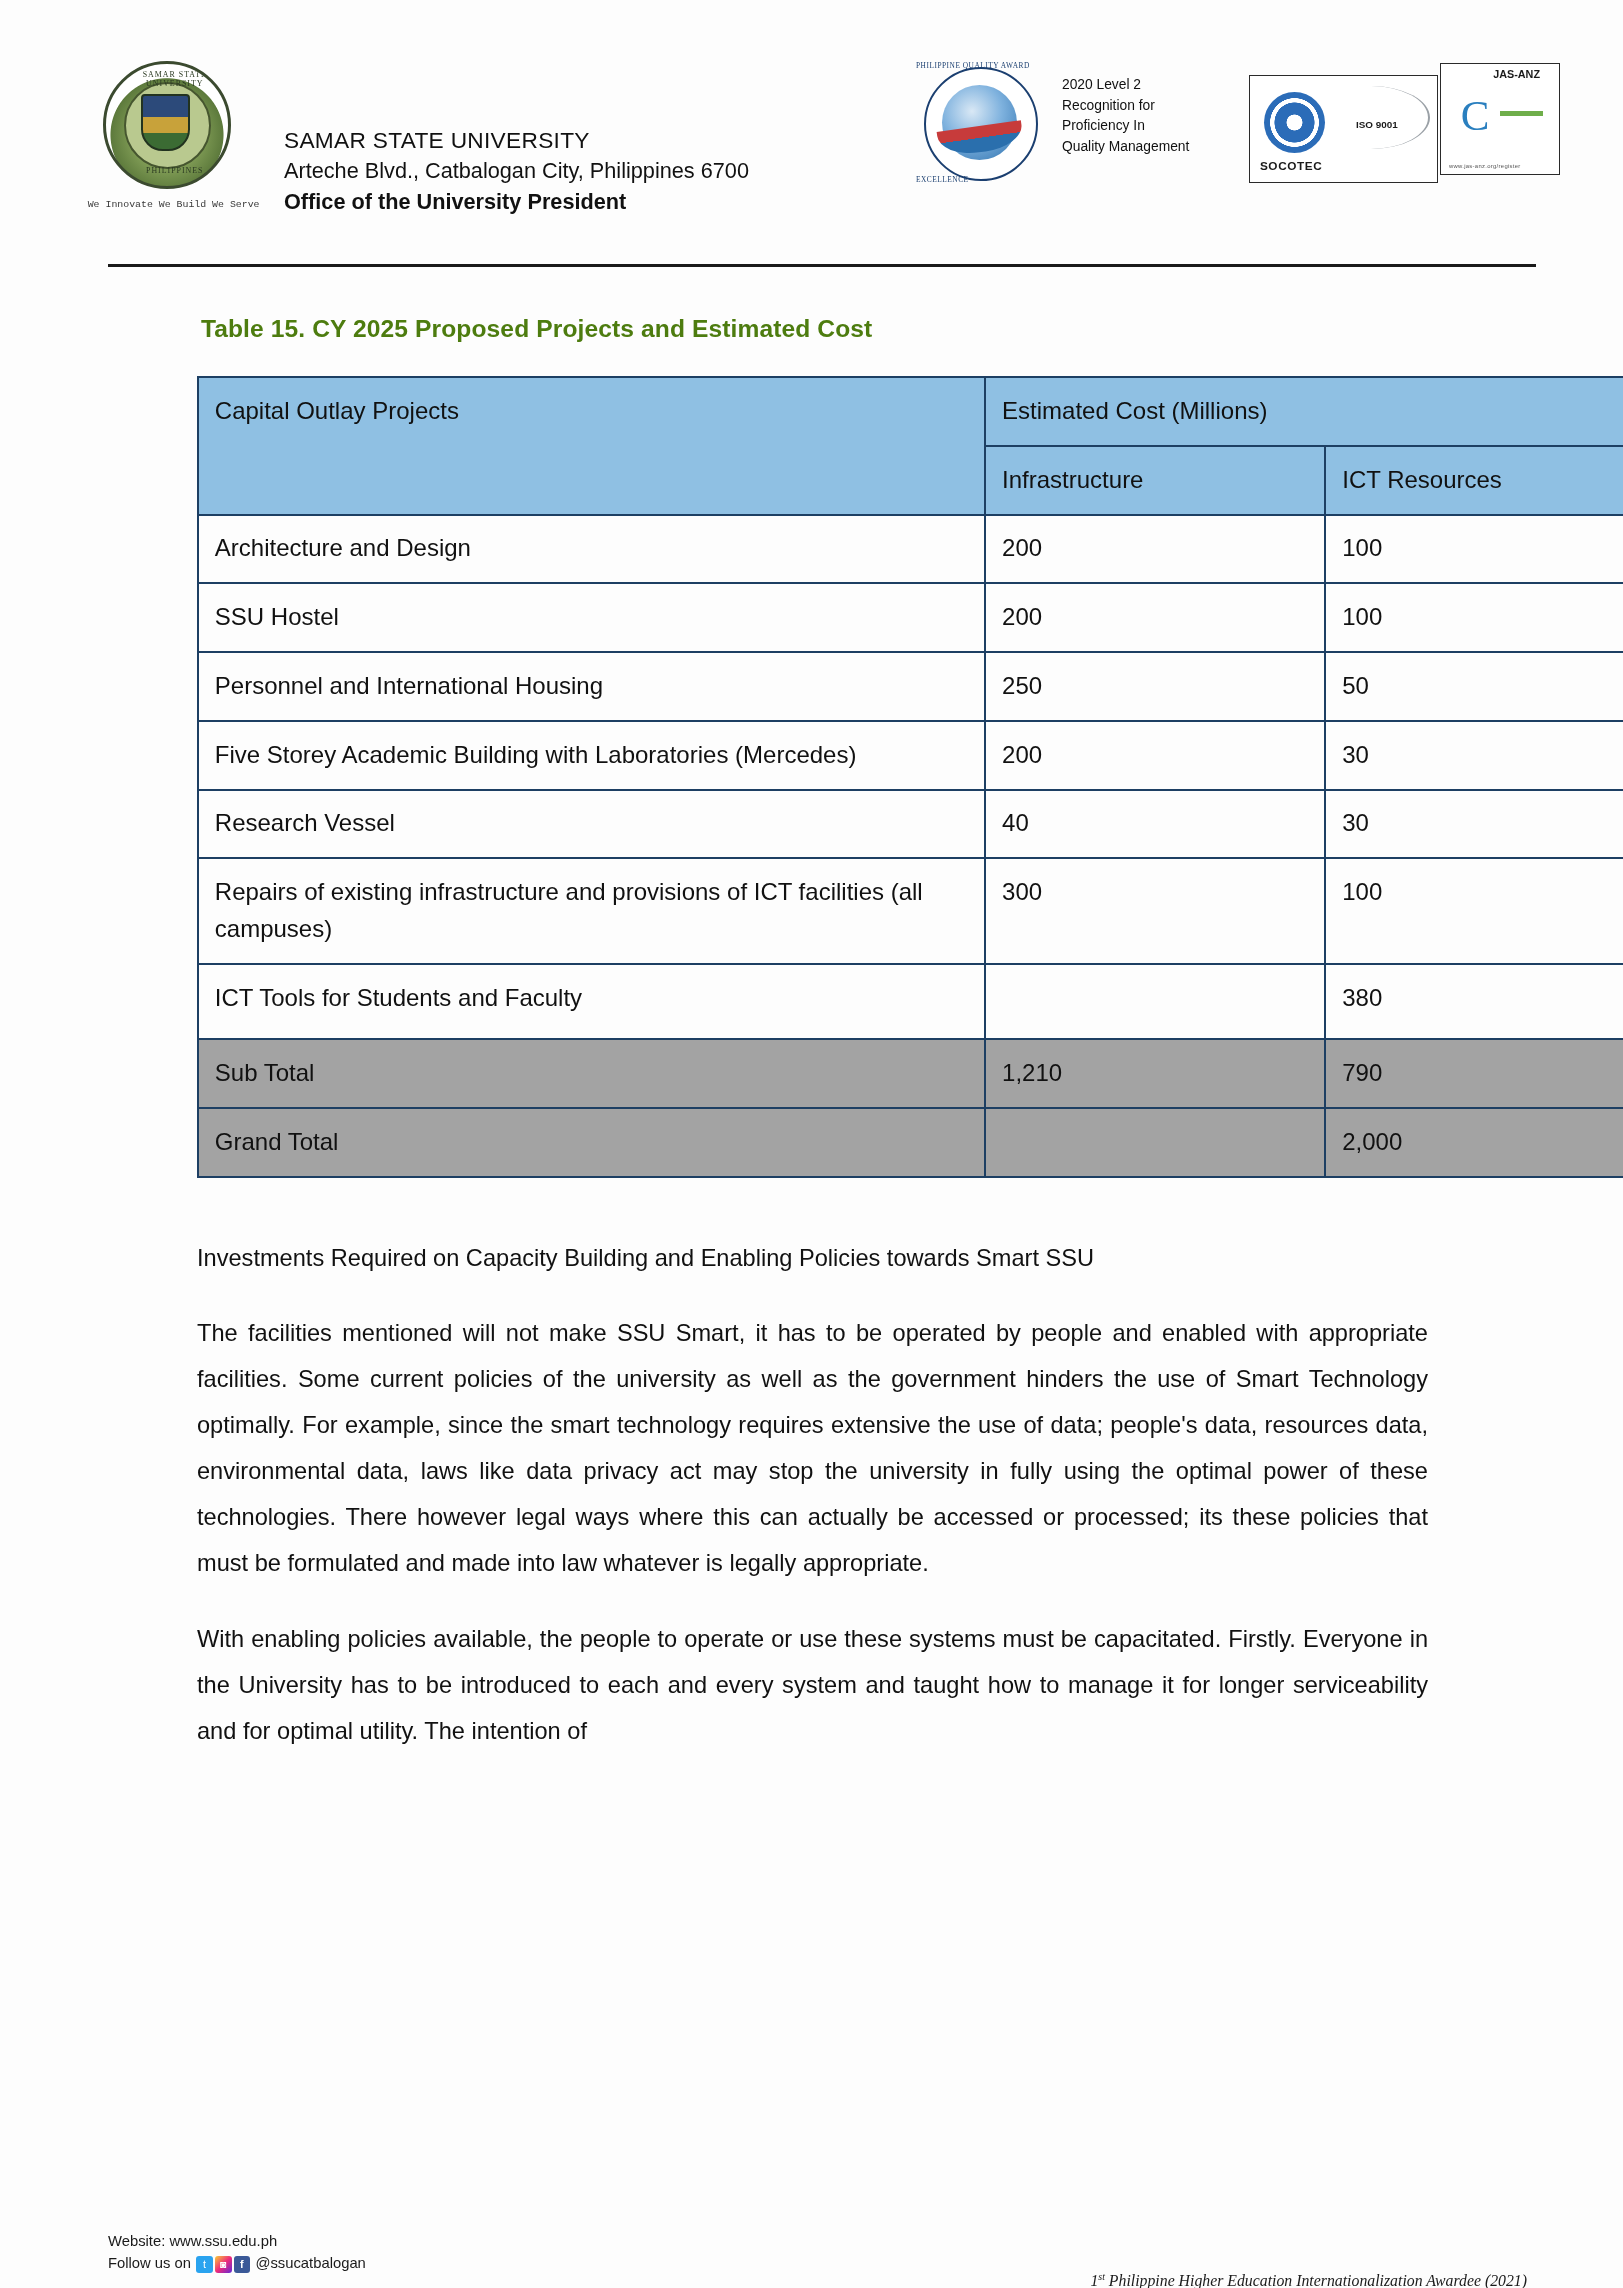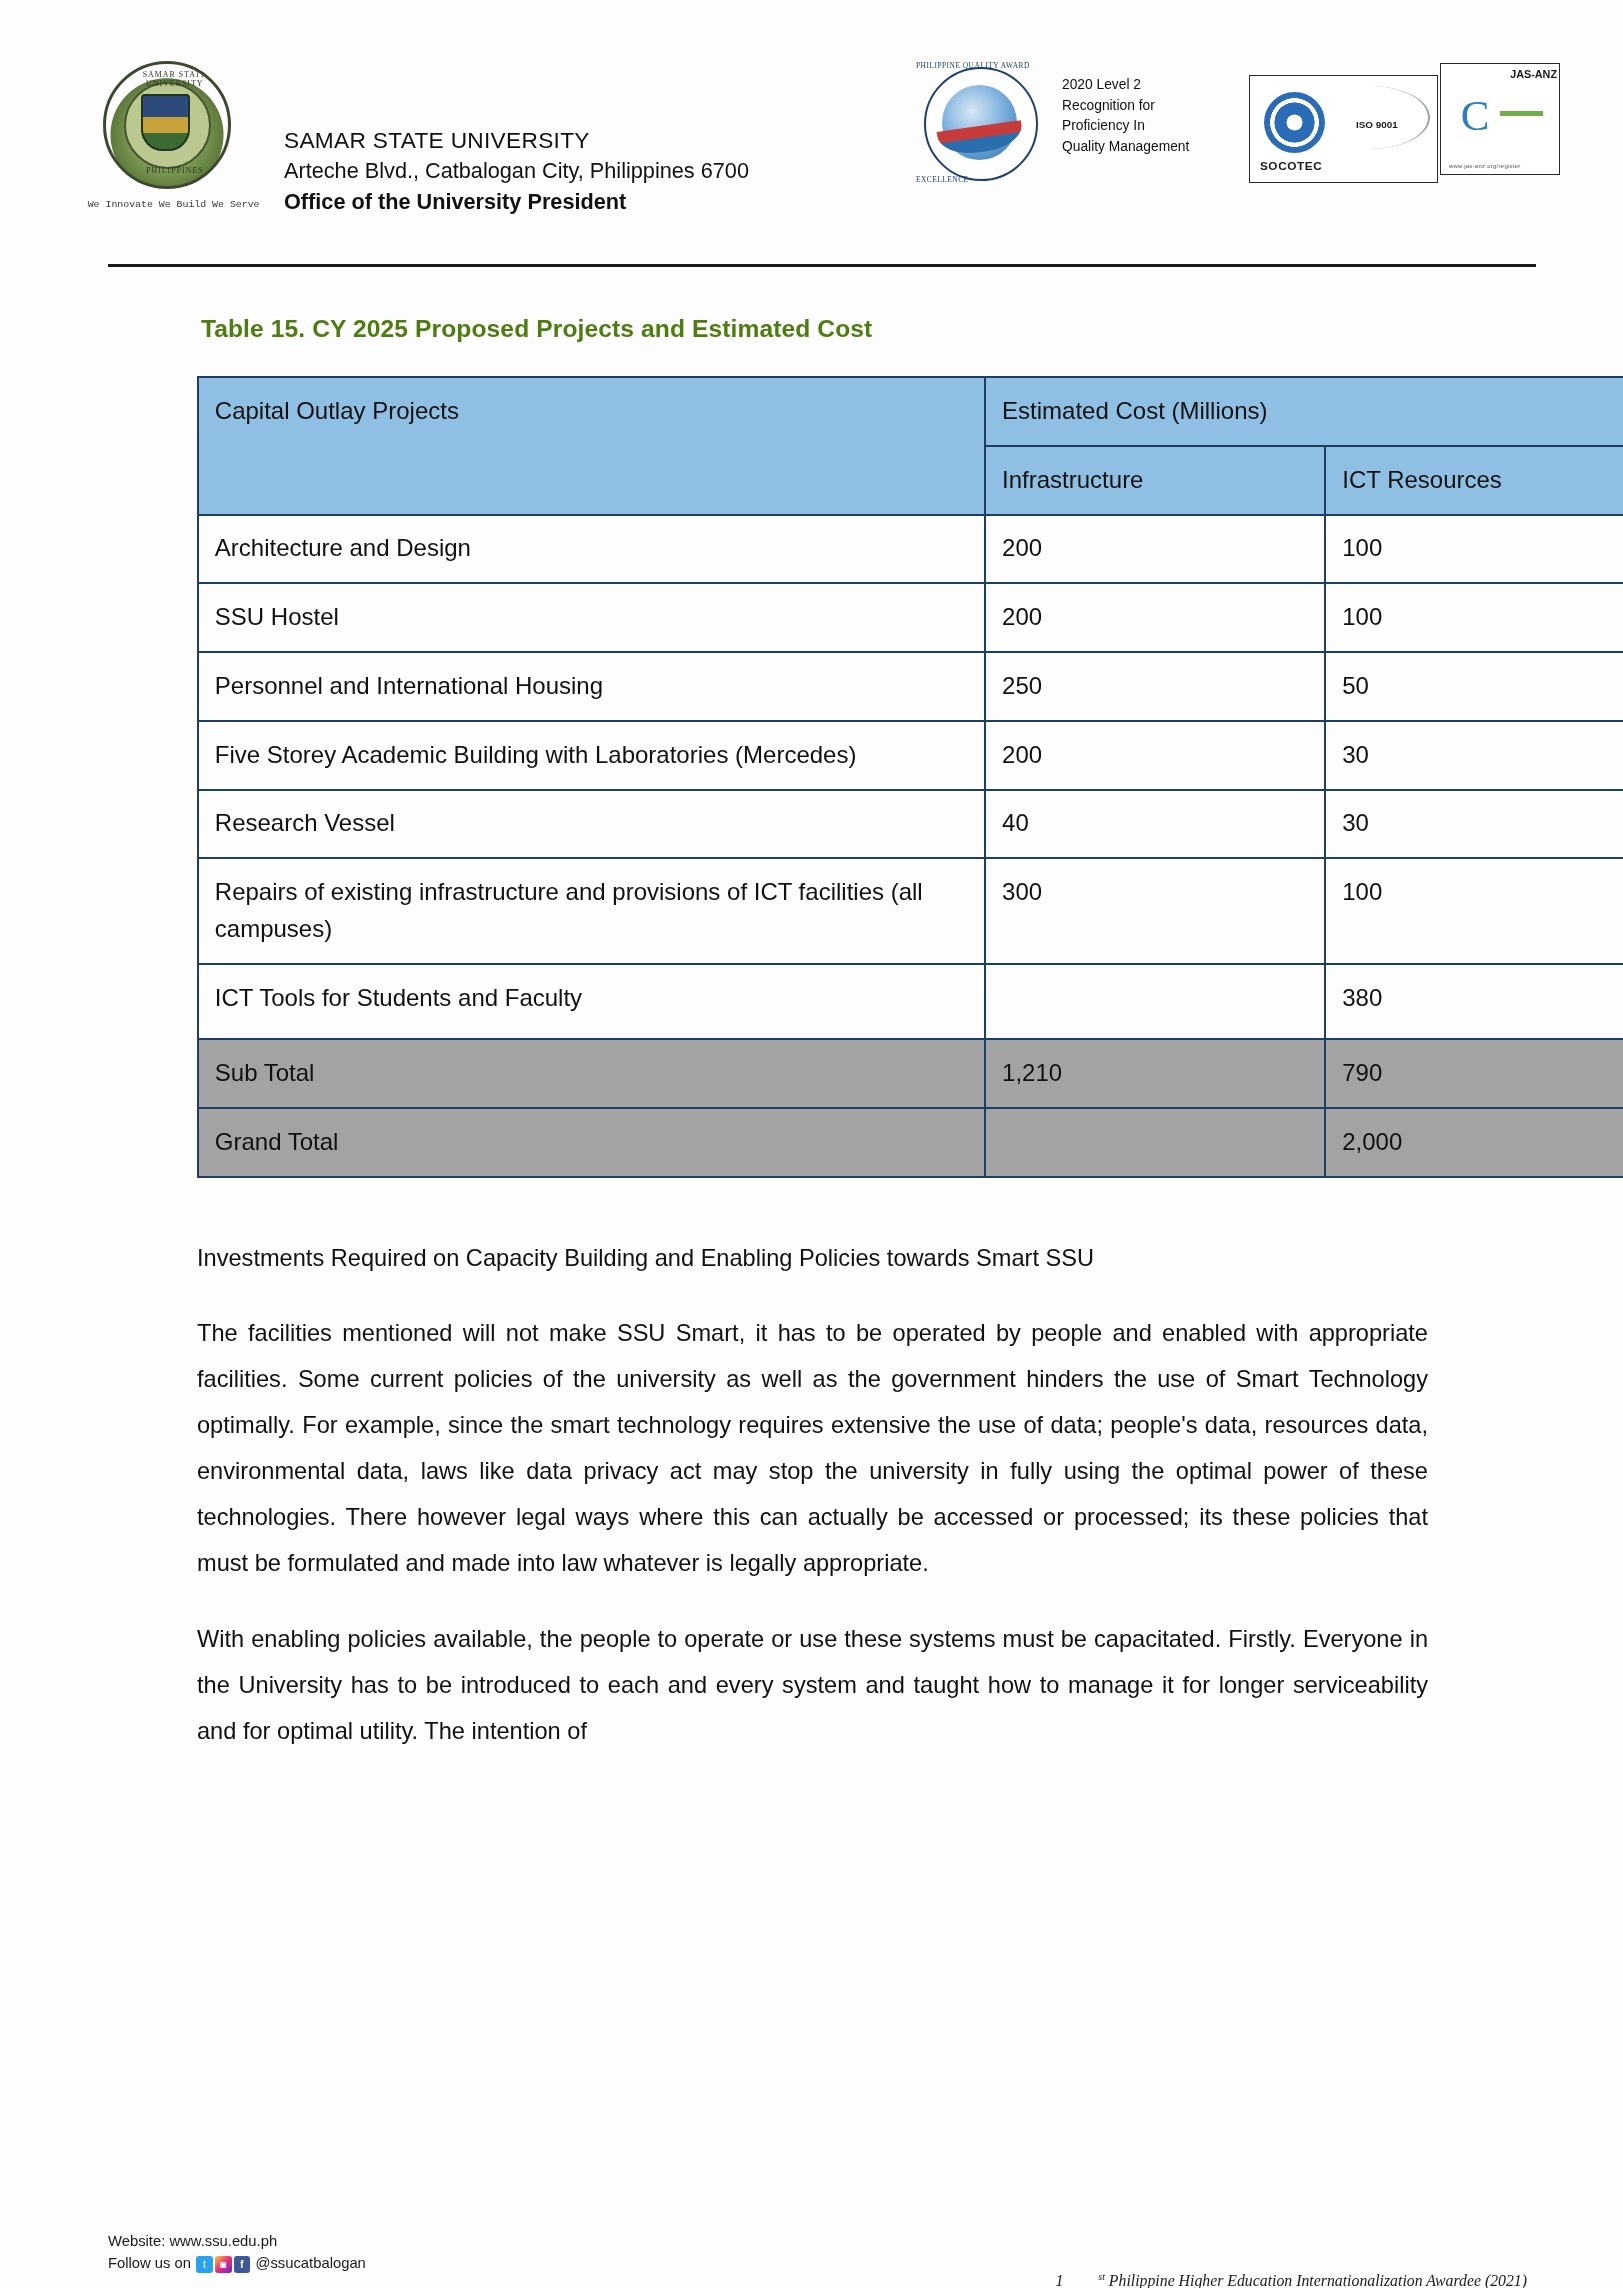--- a/index.html
+++ b/index.html
@@ -211,21 +211,21 @@
     position: absolute;
     left: 1440px;
     top: 63px;
     width: 118px;
     height: 110px;
     border: 1px solid #2a2a2a;
     background: #fff;
   }
   .jasanz-title {
     position: absolute;
-    right: 2px;
+    right: 19px;
     top: 3.9px;
     font-size: 10.8px;
     font-weight: bold;
     color: #1a1a1a;
   }
   .jasanz-mark {
     position: absolute;
     left: 19.7px;
     top: 29.6px;
     font-size: 43px;
@@ -335,21 +335,21 @@
     position: absolute;
     right: 0;
     top: 37px;
     width: 630px;
     text-align: right;
     font-family: "Liberation Serif", serif;
     font-style: italic;
     font-size: 15.8px;
     line-height: 1.6;
   }
-  sup { font-size: 9.9px; margin-left: 35px; }
+  sup { font-size: 9.9px; }
 </style>
 </head>
 <body>
 
 <div class="page">
 
   <div class="letterhead">
 
     <div class="seal">
       <div class="seal-circle">

